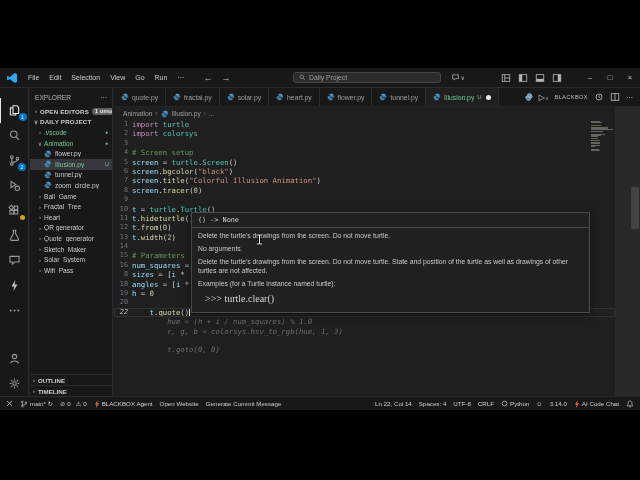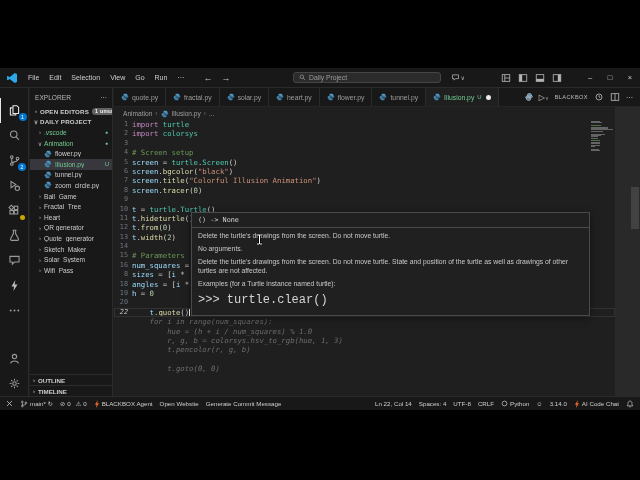--- a/index.html
+++ b/index.html
@@ -93,21 +93,21 @@
   .mm-bar{height:1px;margin-bottom:0.4px;background:#8a8a8a;opacity:.65;}
 
   
   .tooltip{position:absolute;left:77px;top:124px;width:399px;background:#202020;
            border:1px solid #4a4a4a;box-sizing:border-box;z-index:6;color:#c8c8c8;
            box-shadow:0 2px 8px rgba(0,0,0,.45);}
   .tt-sig{font-family:"DejaVu Sans Mono",monospace;font-size:6.8px;color:#d4d4d4;
           padding:3px 6px;border-bottom:1px solid #4a4a4a;}
   .tt-body{padding:4px 6px 5px;font-size:6.8px;line-height:1.28;}
   .tt-body p{margin:0 0 4.5px;}
-  .tt-code{font-family:Liberation Mono, monospace;font-size:12px;color:#d4d4d4;margin:1px 0 1px;}
+  .tt-code{font-family:Liberation Serif, serif;font-size:10px;color:#d4d4d4;margin:1px 7px 1px;}
 
   
   .statusbar{position:absolute;left:0;bottom:0;width:100%;height:14px;background:#181818;
              border-top:1px solid #2b2b2b;box-sizing:border-box;display:flex;align-items:center;
              font-size:6.2px;color:#cfcfcf;padding:0 6px;gap:7px;white-space:nowrap;}
   .st-item{display:flex;align-items:center;gap:2px;}
   .st-right{margin-left:auto;display:flex;align-items:center;gap:7px;}
   .st-ico{display:flex;align-items:center;}
   .bolt{fill:#e8662d;stroke:none;}
 
@@ -503,24 +503,22 @@
           <div class="code-line"><span class="gutter">12</span><span class="tk-var">t</span><span class="tk-pl">.</span><span class="tk-fn">from</span><span class="tk-pl">(</span><span class="tk-num">0</span><span class="tk-pl">)</span></div>
           <div class="code-line"><span class="gutter">13</span><span class="tk-var">t</span><span class="tk-pl">.</span><span class="tk-fn">width</span><span class="tk-pl">(</span><span class="tk-num">2</span><span class="tk-pl">)</span></div>
           <div class="code-line"><span class="gutter">14</span></div>
           <div class="code-line"><span class="gutter">15</span><span class="tk-cm"># Parameters</span></div>
           <div class="code-line"><span class="gutter">16</span><span class="tk-var">num_squares</span><span class="tk-pl"> =</span></div>
           <div class="code-line"><span class="gutter">8</span><span class="tk-var">sizes</span><span class="tk-pl"> = [</span><span class="tk-var">i</span><span class="tk-pl"> *</span></div>
           <div class="code-line"><span class="gutter">18</span><span class="tk-var">angles</span><span class="tk-pl"> = [</span><span class="tk-var">i</span><span class="tk-pl"> *</span></div>
           <div class="code-line"><span class="gutter">19</span><span class="tk-var">h</span><span class="tk-pl"> = </span><span class="tk-num">0</span></div>
           <div class="code-line"><span class="gutter">20</span></div>
           <div class="code-line cur-line"><span class="gutter">22</span><span class="tk-pl">    </span><span class="tk-var">t</span><span class="tk-pl">.</span><span class="tk-fn">quote</span><span class="tk-pl">()</span><span class="caret"></span></div>
-          <div class="code-line"><span class="gutter"></span><span class="ghost">    for i in range(num_squares):</span></div>
           <div class="code-line"><span class="gutter"></span><span class="ghost">        hue = (h + i / num_squares) % 1.0</span></div>
           <div class="code-line"><span class="gutter"></span><span class="ghost">        r, g, b = colorsys.hsv_to_rgb(hue, 1, 3)</span></div>
-          <div class="code-line"><span class="gutter"></span><span class="ghost">        t.pencolor(r, g, b)</span></div>
           <div class="code-line"><span class="gutter"></span><span class="ghost"></span></div>
           <div class="code-line"><span class="gutter"></span><span class="ghost">        t.goto(0, 0)</span></div>
         </div>
 
       <div class="tooltip">
         <div class="tt-sig">() -&gt; None</div>
         <div class="tt-body" id="tt-body">
             <p>Delete the turtle's drawings from the screen. Do not move turtle.</p>
             <p>No arguments.</p>
             <p>Delete the turtle's drawings from the screen. Do not move turtle. State and position of the turtle as well as drawings of other turtles are not affected.</p>

